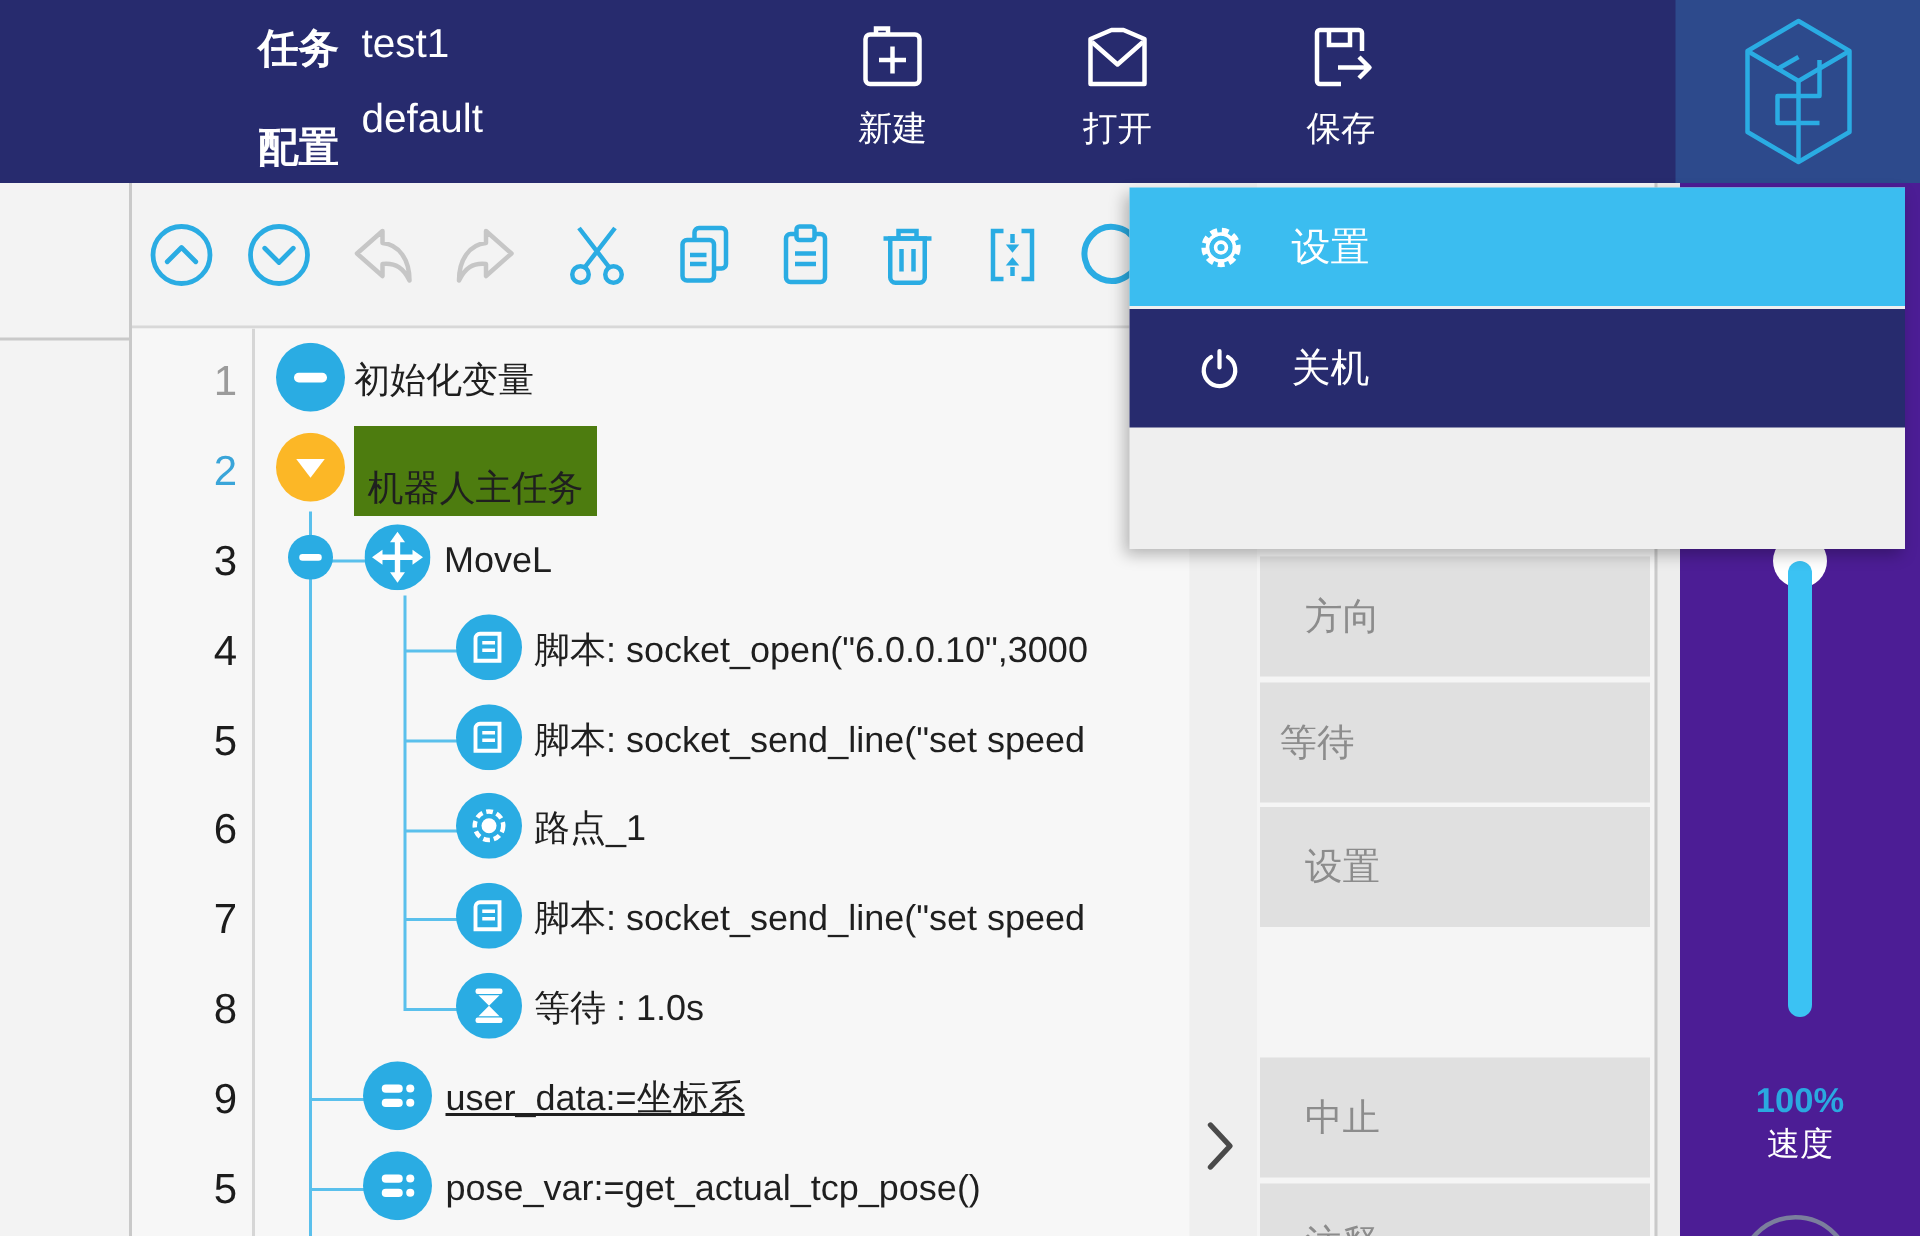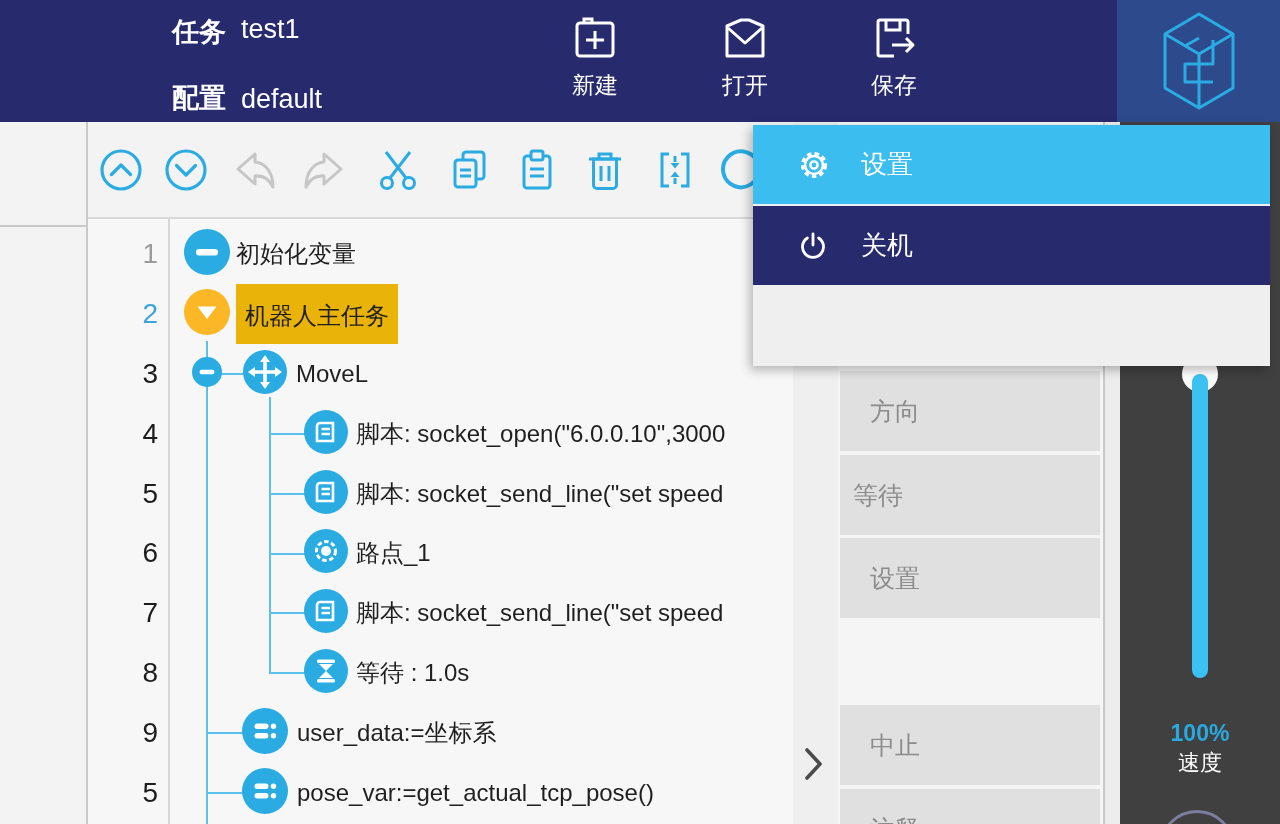--- a/index.html
+++ b/index.html
@@ -27,35 +27,35 @@
 
   
   .tree { position:absolute; left:88px; top:219px; width:705px; height:605px; background:#f7f7f7; overflow:hidden; z-index:1; }
   .numline { position:absolute; left:80px; top:0; width:2px; height:605px; background:#d6d6d6; }
   .conn { position:absolute; background:#5ac0ec; }
   .trow { position:absolute; left:0; width:705px; height:60px; cursor:pointer; }
   .tnum { position:absolute; left:0; top:0; width:70px; height:60px; line-height:60px; text-align:right; font-size:28px; color:#1c1c1c; }
   .num-gray { color:#9b9b9b; } .num-cyan { color:#3aa5d9; }
   .ticon { position:absolute; top:50%; transform:translateY(-50%); display:block; cursor:pointer; }
   .ttext { position:absolute; top:0; height:60px; line-height:60px; font-size:24px; color:#1f1f1f; white-space:nowrap; }
-  .sel { background:#eab308; padding:2px 9px; }
+  .sel { background:#4d7c0f; padding:12px 9px; }
 
   
   .gapstrip { position:absolute; left:793px; top:122px; width:45px; height:702px; background:#efefef; z-index:1; }
   .panel-chevron { position:absolute; left:10px; top:625px; width:22px; height:34px; cursor:pointer; }
 
   
   .instr { position:absolute; left:838px; top:122px; width:265px; height:702px; background:#f5f5f5; z-index:1; }
   .ibtn { position:absolute; left:2px; width:260px; height:80px; background:#e0e0e0; color:#8c8c8c; font-size:25px; line-height:80px; padding-left:30px; cursor:pointer; }
 
   
   .scrollstrip { position:absolute; left:1103px; top:122px; width:17px; height:702px; background:#ededed; border-left:2px solid #c9c9c9; z-index:1; }
 
   
-  .sidebar { position:absolute; left:1120px; top:122px; width:160px; height:702px; background:#404040; z-index:2; }
+  .sidebar { position:absolute; left:1120px; top:122px; width:160px; height:702px; background:#4c1d95; z-index:2; }
   .slider-handle { position:absolute; left:62px; top:234px; width:36px; height:36px; background:#fff; border-radius:50%; cursor:pointer; }
   .slider-track { position:absolute; left:72px; top:252px; width:16px; height:304px; background:#3bc2f3; border-radius:8px; cursor:pointer; }
   .speed-pct { position:absolute; left:0; top:598px; width:160px; text-align:center; color:#2aa9e0; font-size:23px; font-weight:700; }
   .speed-cap { position:absolute; left:0; top:626px; width:160px; text-align:center; color:#fff; font-size:22px; }
   .bot-circle { position:absolute; left:39px; top:688px; width:76px; height:76px; border:3px solid #7b7e9d; border-radius:50%; }
 
   
   .menu { position:absolute; left:753px; top:125px; width:517px; height:241px; background:#efefef; z-index:10; box-shadow:-3px 4px 10px rgba(0,0,0,.28); }
   .mitem { position:relative; width:517px; height:79px; background:#272b6e; margin-bottom:2px; cursor:pointer; }
   .mitem:last-child { margin-bottom:0; }
@@ -65,21 +65,21 @@
 </style>
 </head>
 <body>
 
 <div id="app">
 
   <div class="topbar">
     <span class="tb-label" style="left:172px; top:14px;">任务</span>
     <span class="tb-value" style="left:241px; top:14px;">test1</span>
     <span class="tb-label" style="left:172px; top:80px;">配置</span>
-    <span class="tb-value" style="left:241px; top:84px;">default</span>
+    <span class="tb-value" style="left:241px; top:64px;">default</span>
 
     <div class="tb-action" style="left:545px;">
       <svg width="52" height="52" viewBox="0 0 52 52">
         <rect x="8" y="11" width="36" height="33" rx="3" fill="none" stroke="#fff" stroke-width="3"></rect>
         <path d="M15 11 V7 h8 V11" fill="none" stroke="#fff" stroke-width="3"></path>
         <path d="M26 19 V37 M17 28 H35" fill="none" stroke="#fff" stroke-width="3"></path>
       </svg>
       <span class="cap">新建</span>
     </div>
     <div class="tb-action" style="left:695px;">
@@ -306,21 +306,21 @@
       <span class="tnum">9</span>
       <span class="ticon" style="left:154px;">
         <svg width="46" height="46" viewBox="0 0 46 46">
             <circle cx="23" cy="23" r="23" fill="#2aace3"></circle>
           <rect x="12.5" y="15.5" width="14" height="5.5" rx="2.7" fill="#fff"></rect>
             <circle cx="31.5" cy="18.2" r="2.7" fill="#fff"></circle>
           <rect x="12.5" y="25" width="14" height="5.5" rx="2.7" fill="#fff"></rect>
             <circle cx="31.5" cy="27.7" r="2.7" fill="#fff"></circle>
         </svg>
       </span>
-      <span class="ttext" style="left:209px;">user_data:=坐标系</span>
+      <span class="ttext" style="left:209px;text-decoration:underline;">user_data:=坐标系</span>
     </div>
 
     <div class="trow" style="top:544px;">
       <span class="tnum">5</span>
       <span class="ticon" style="left:154px;">
         <svg width="46" height="46" viewBox="0 0 46 46">
             <circle cx="23" cy="23" r="23" fill="#2aace3"></circle>
           <rect x="12.5" y="15.5" width="14" height="5.5" rx="2.7" fill="#fff"></rect>
             <circle cx="31.5" cy="18.2" r="2.7" fill="#fff"></circle>
           <rect x="12.5" y="25" width="14" height="5.5" rx="2.7" fill="#fff"></rect>

